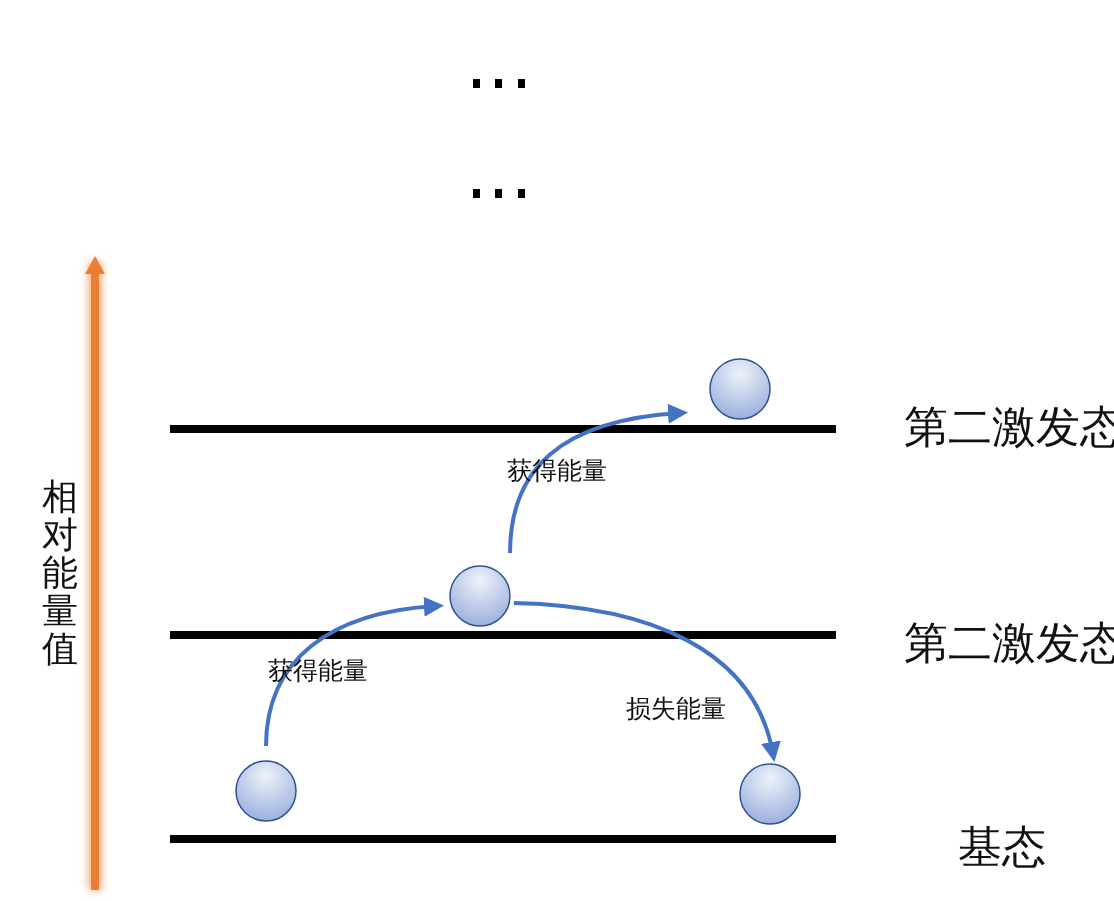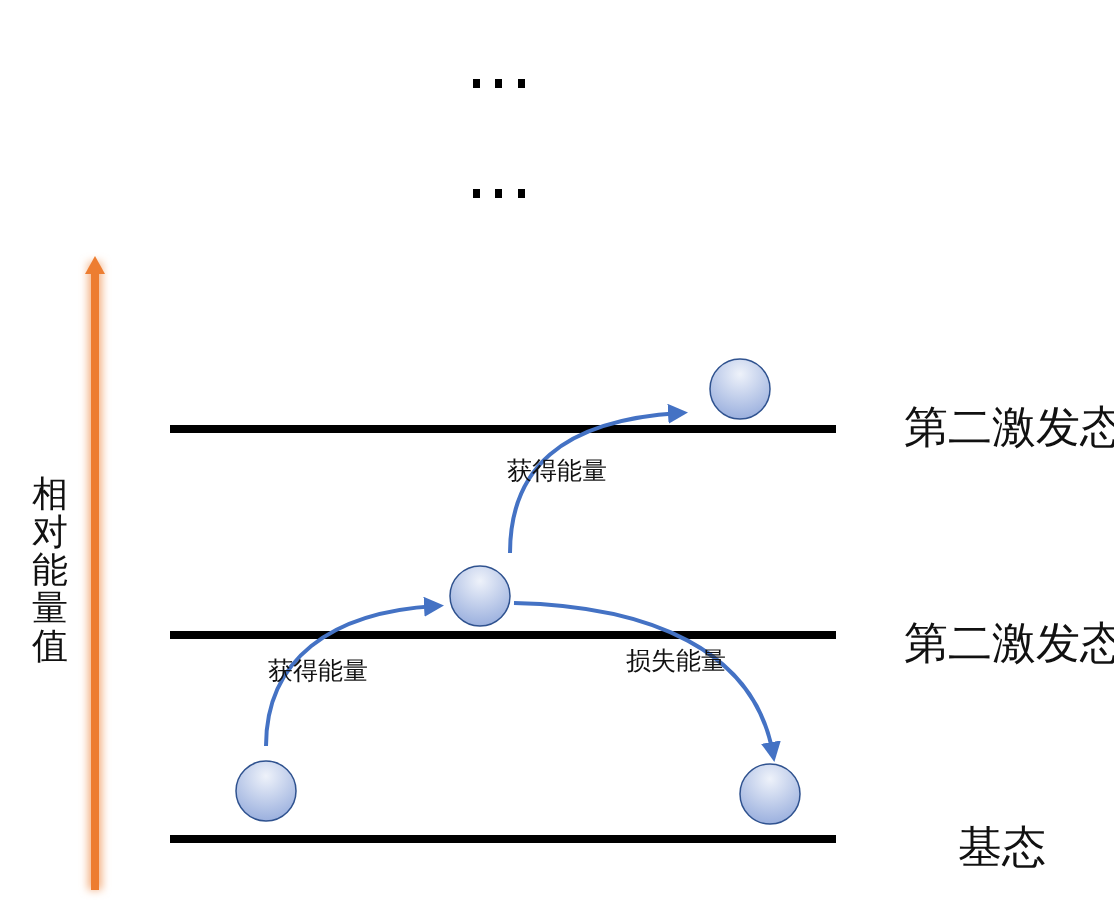--- a/index.html
+++ b/index.html
@@ -2,22 +2,22 @@
 <html><head>
 <meta charset="utf-8">
 <style>
   html, body { margin: 0; padding: 0; background: #ffffff; }
   body { width: 1114px; height: 901px; position: relative; overflow: hidden;
          font-family: "DejaVu Sans", sans-serif; }
   #diagram { position: absolute; left: 0; top: 0; }
   .lbl { position: absolute; color: #111; white-space: nowrap; }
   .level-lbl { font-size: 44px; text-align: right; }
   .trans-lbl { font-size: 25px; }
-  .axis-lbl { position: absolute; left: 30px; top: 478px; width: 40px;
-              font-size: 36px; line-height: 38px; color: #111; word-break: break-all; text-align: center; font-family: Liberation Mono, monospace; }
+  .axis-lbl { position: absolute; left: 40px; top: 478px; width: 40px;
+              font-size: 36px; line-height: 38px; color: #111; word-break: break-all; text-align: center; }
 </style>
 </head>
 <body>
 
 <svg id="diagram" width="1114" height="901" viewBox="0 0 1114 901">
   <defs>
     <radialGradient id="ballGrad" cx="50%" cy="25%" r="75%">
       <stop offset="0%" stop-color="#eef2fa"></stop>
       <stop offset="100%" stop-color="#9bb0de"></stop>
     </radialGradient>
@@ -61,13 +61,13 @@
 </svg>
 
 <div class="axis-lbl">相对能量值</div>
 
 <div class="lbl level-lbl" style="left:904px; top:398px;">第二激发态</div>
 <div class="lbl level-lbl" style="left:904px; top:614px;">第二激发态</div>
 <div class="lbl level-lbl" style="left:930px; top:818px;margin-left:28px;">基态</div>
 
 <div class="lbl trans-lbl" style="left:268px; top:654px;">获得能量</div>
 <div class="lbl trans-lbl" style="left:507px; top:454px;">获得能量</div>
-<div class="lbl trans-lbl" style="left:626px; top:644px;text-align:right;">损失能量</div>
+<div class="lbl trans-lbl" style="left:626px; top:692px;text-align:right;">损失能量</div>
 
 </body></html>

